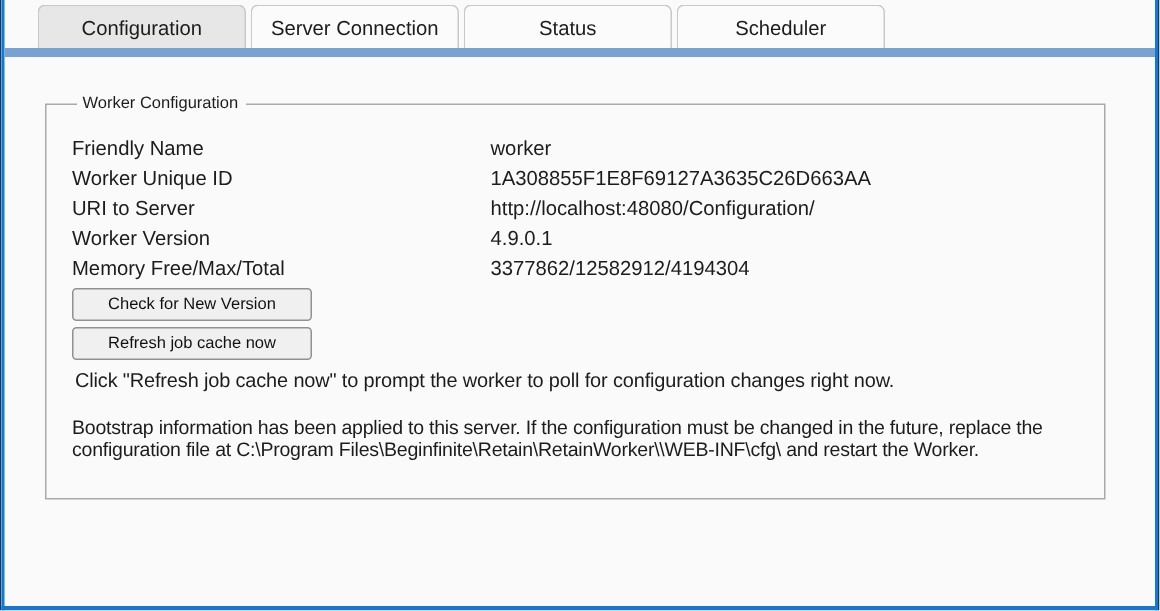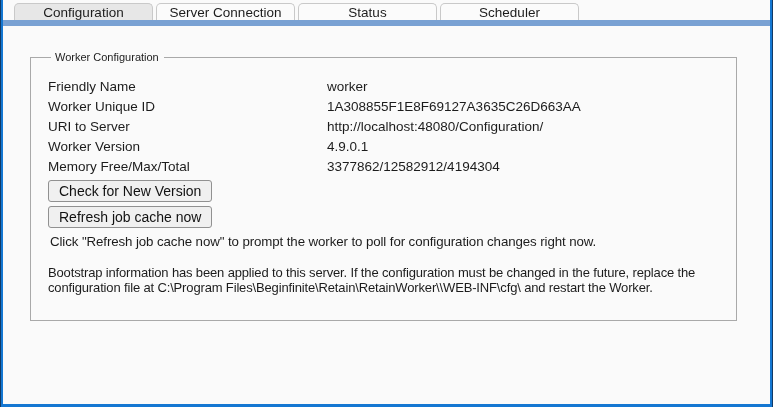--- a/index.html
+++ b/index.html
@@ -18,21 +18,22 @@
     width: 100%; height: 100%;
     border-left: 2px solid #1477d2;
     border-right: 2px solid #1477d2;
     border-bottom: 3px solid #1477d2;
     background: #fafafa;
     overflow: hidden;
   }
   .tabbar {
     display: flex;
     padding: 3px 0 0 11px;
-    height: 20px;
+    height: 32px;
+    margin-left: 11px;
   }
   .tab {
     width: 139px;
     margin-right: 3px;
     display: flex;
     align-items: center;
     justify-content: center;
     font-size: 13.5px;
     color: #1c1c1c;
     background: #fbfbfb;
@@ -70,21 +71,21 @@
     gap: 17px;
   }
   .row .lbl { width: 262px; flex: none; }
   .row .val { flex: 1; }
   .btn {
     display: block;
     margin: 3px 0 4px 0;
     min-width: 160px;
     height: 22px;
     font-family: "Liberation Sans", sans-serif;
-    font-size: 14px;
+    font-size: 11px;
     color: #111;
     background: #f0f0f0;
     border: 1px solid #919191;
     border-radius: 3px;
     padding: 0 10px;
     text-align: center;
     cursor: pointer;
   }
   .note {
     margin: 7px 0 0 2px;

